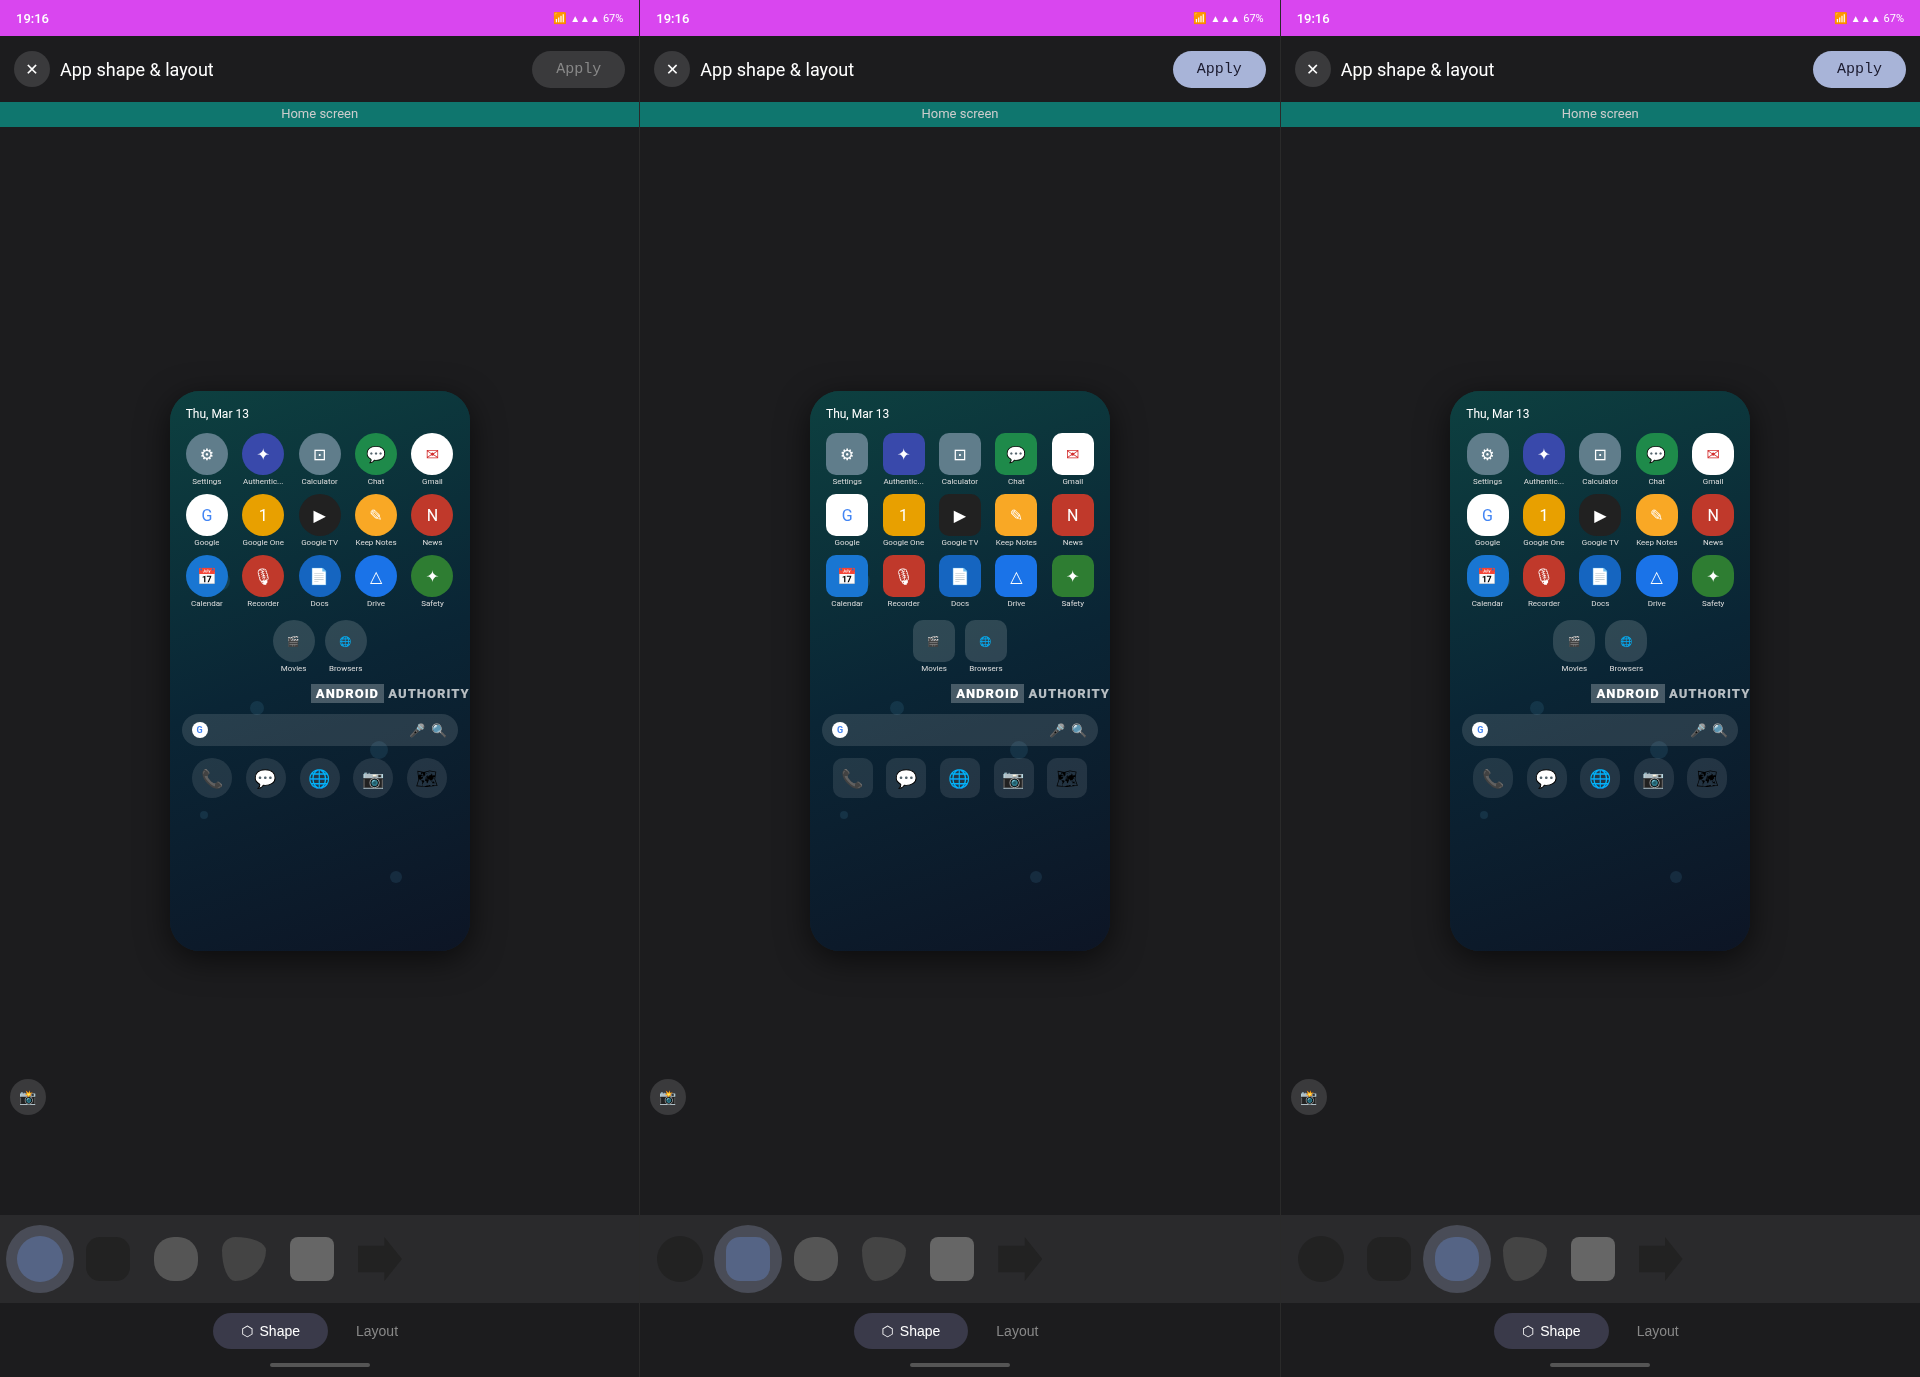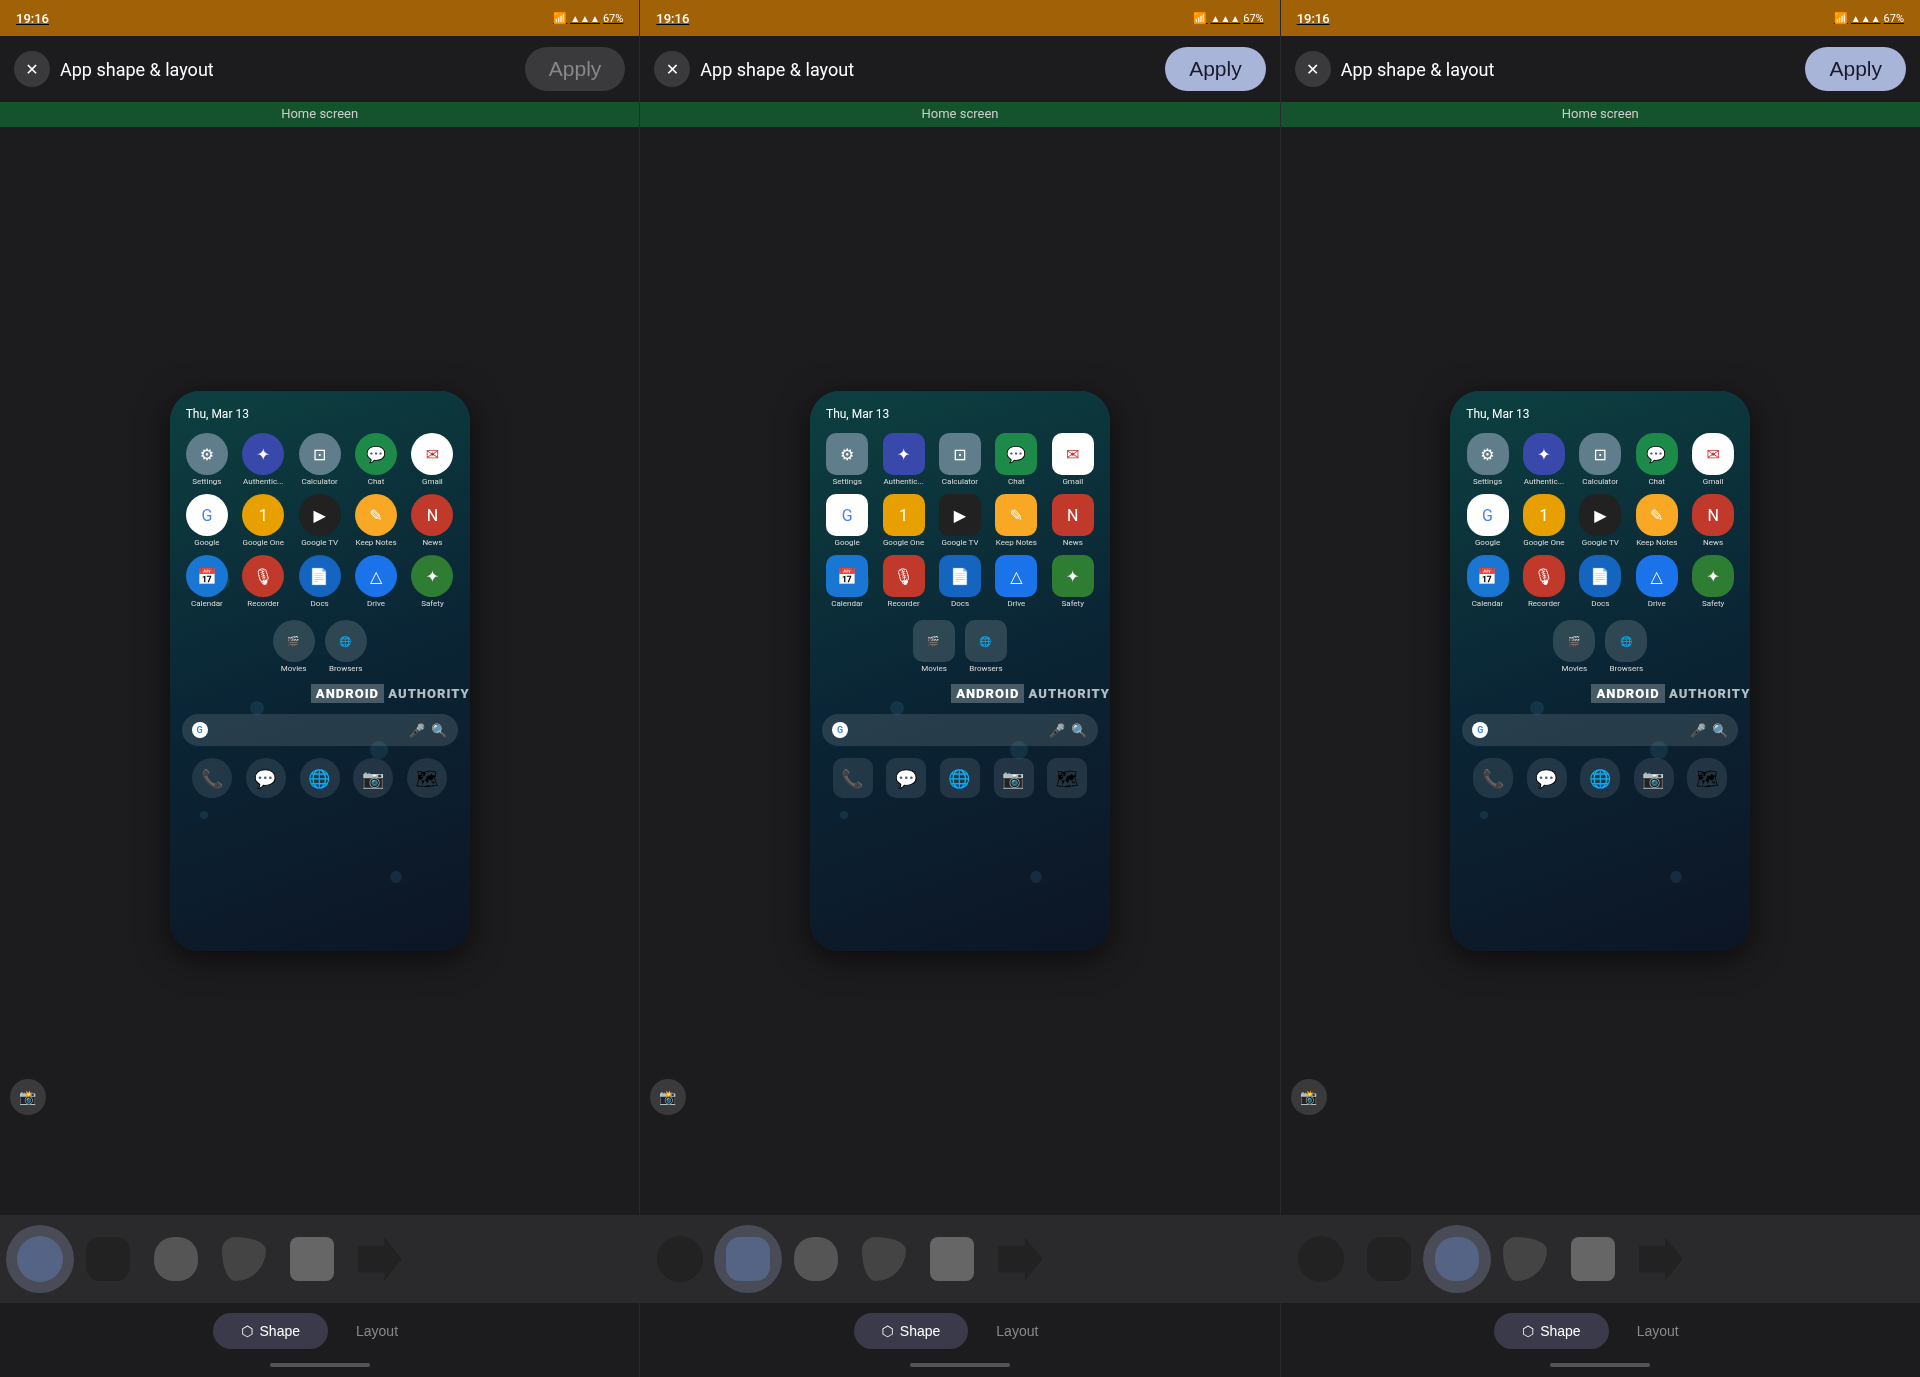--- a/index.html
+++ b/index.html
@@ -22,23 +22,22 @@
       border-right: 1px solid #2a2a2a;
     }
     .phone-panel:last-child { border-right: none; }
 
     
     .status-bar {
       display: flex;
       justify-content: space-between;
       align-items: center;
       padding: 6px 16px;
-      background: #a16207;
+      background: #d946ef;
       height: 36px;
-      text-decoration: underline;
     }
 
     
     .top-bar {
       display: flex;
       align-items: center;
       padding: 8px 14px;
       background: #1c1c1e;
       gap: 10px;
       height: 66px;
@@ -58,41 +57,42 @@
     }
     .top-title {
       flex: 1;
       font-size: 18px;
       color: #fff;
       font-weight: 400;
     }
     .apply-btn {
       padding: 10px 24px;
       border-radius: 24px;
-      font-size: 21px;
+      font-size: 15px;
       font-weight: 500;
       cursor: pointer;
       border: none;
+      font-family: Liberation Mono, monospace;
     }
     .apply-btn.inactive {
       background: #3a3a3c;
       color: #888;
     }
     .apply-btn.active {
       background: #a8b4d8;
       color: #1a1a2e;
     }
 
     
     .home-label {
       text-align: center;
       color: #ccc;
       font-size: 13px;
       padding: 4px 0 6px;
-      background: #14532d;
+      background: #0f766e;
     }
 
     
     .phone-preview {
       flex: 1;
       display: flex;
       align-items: center;
       justify-content: center;
       background: #1c1c1e;
       position: relative;

